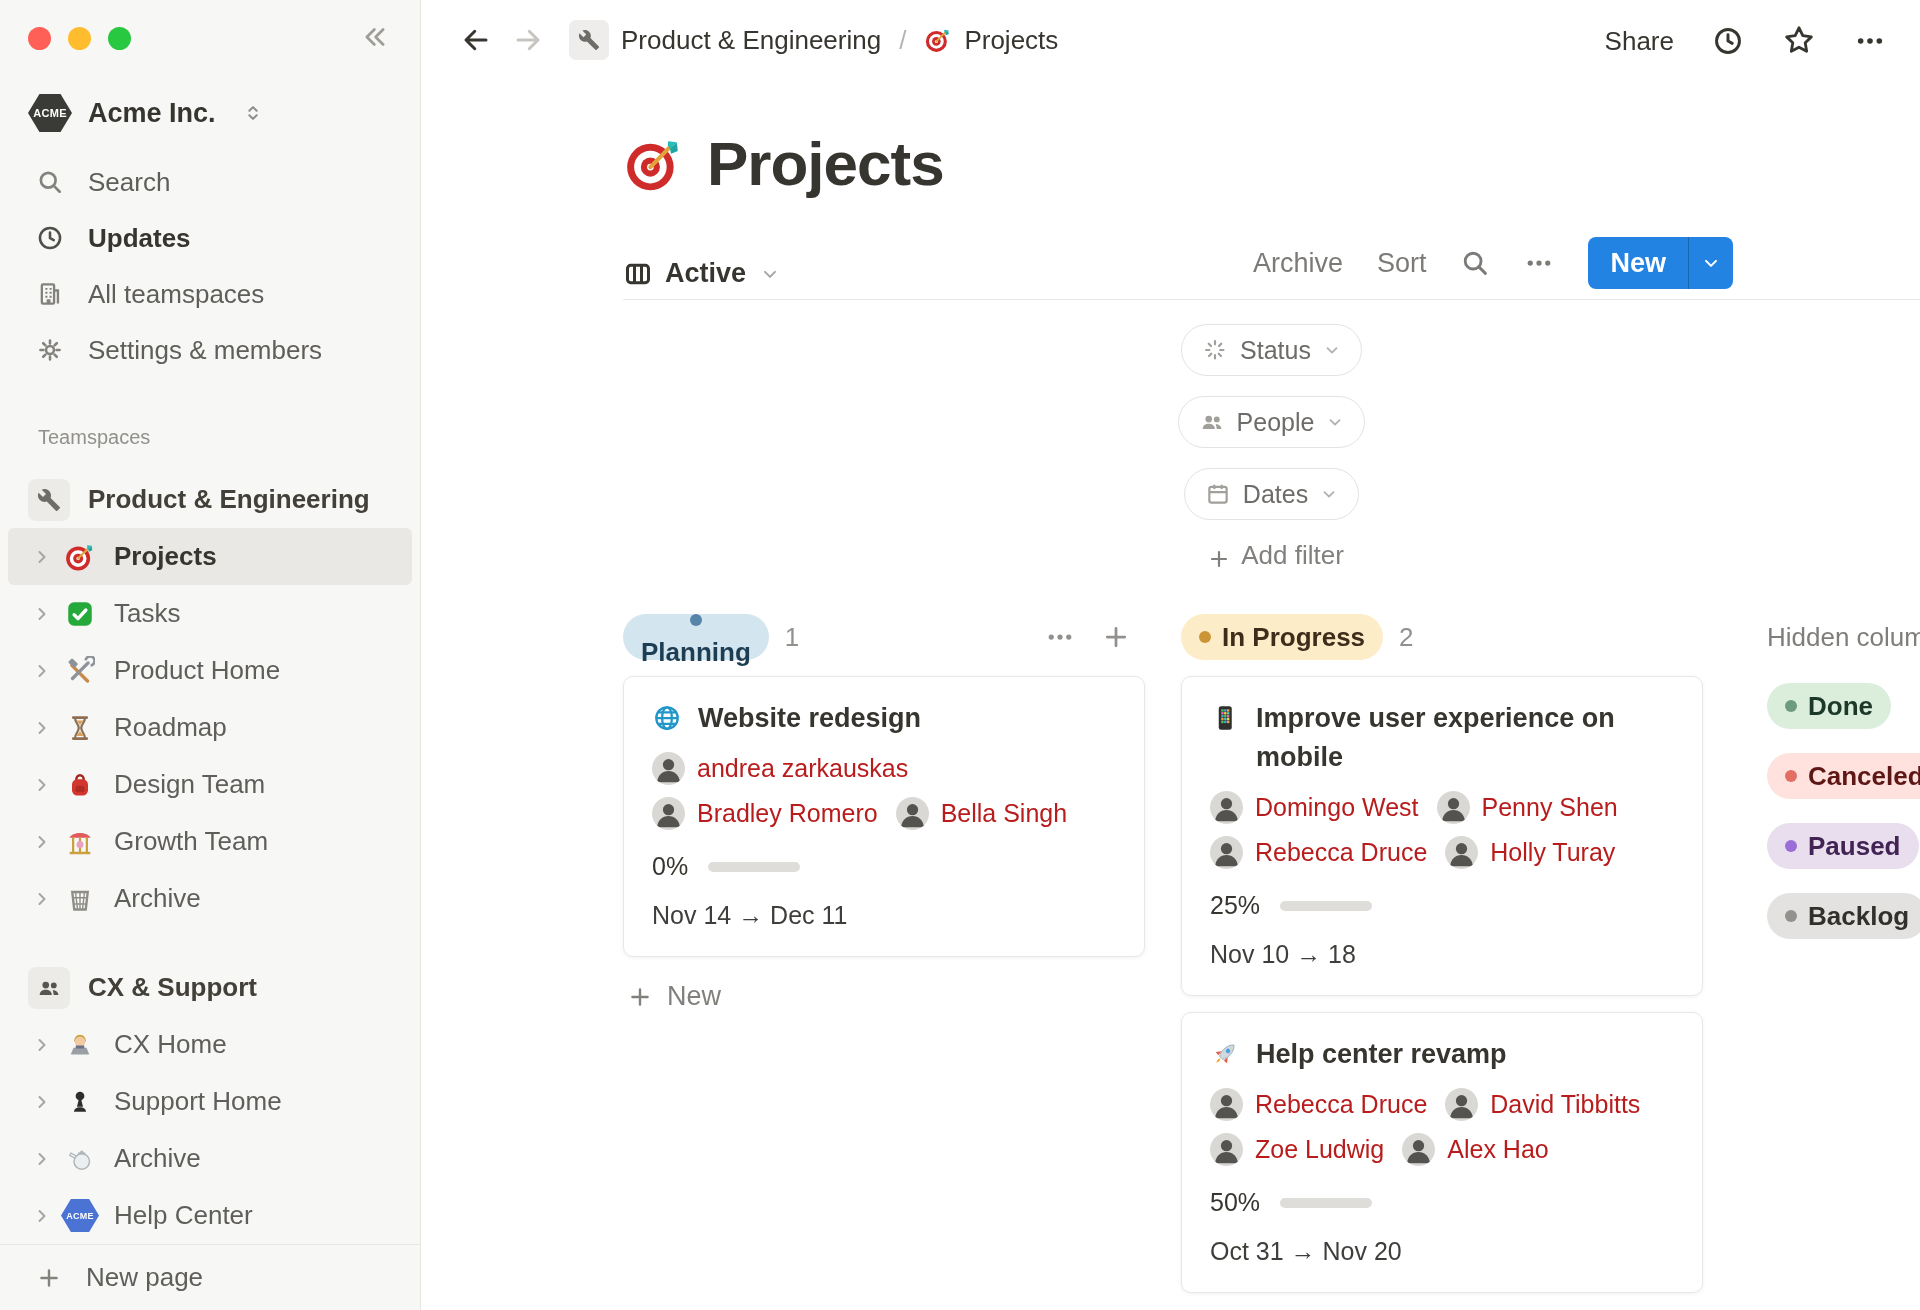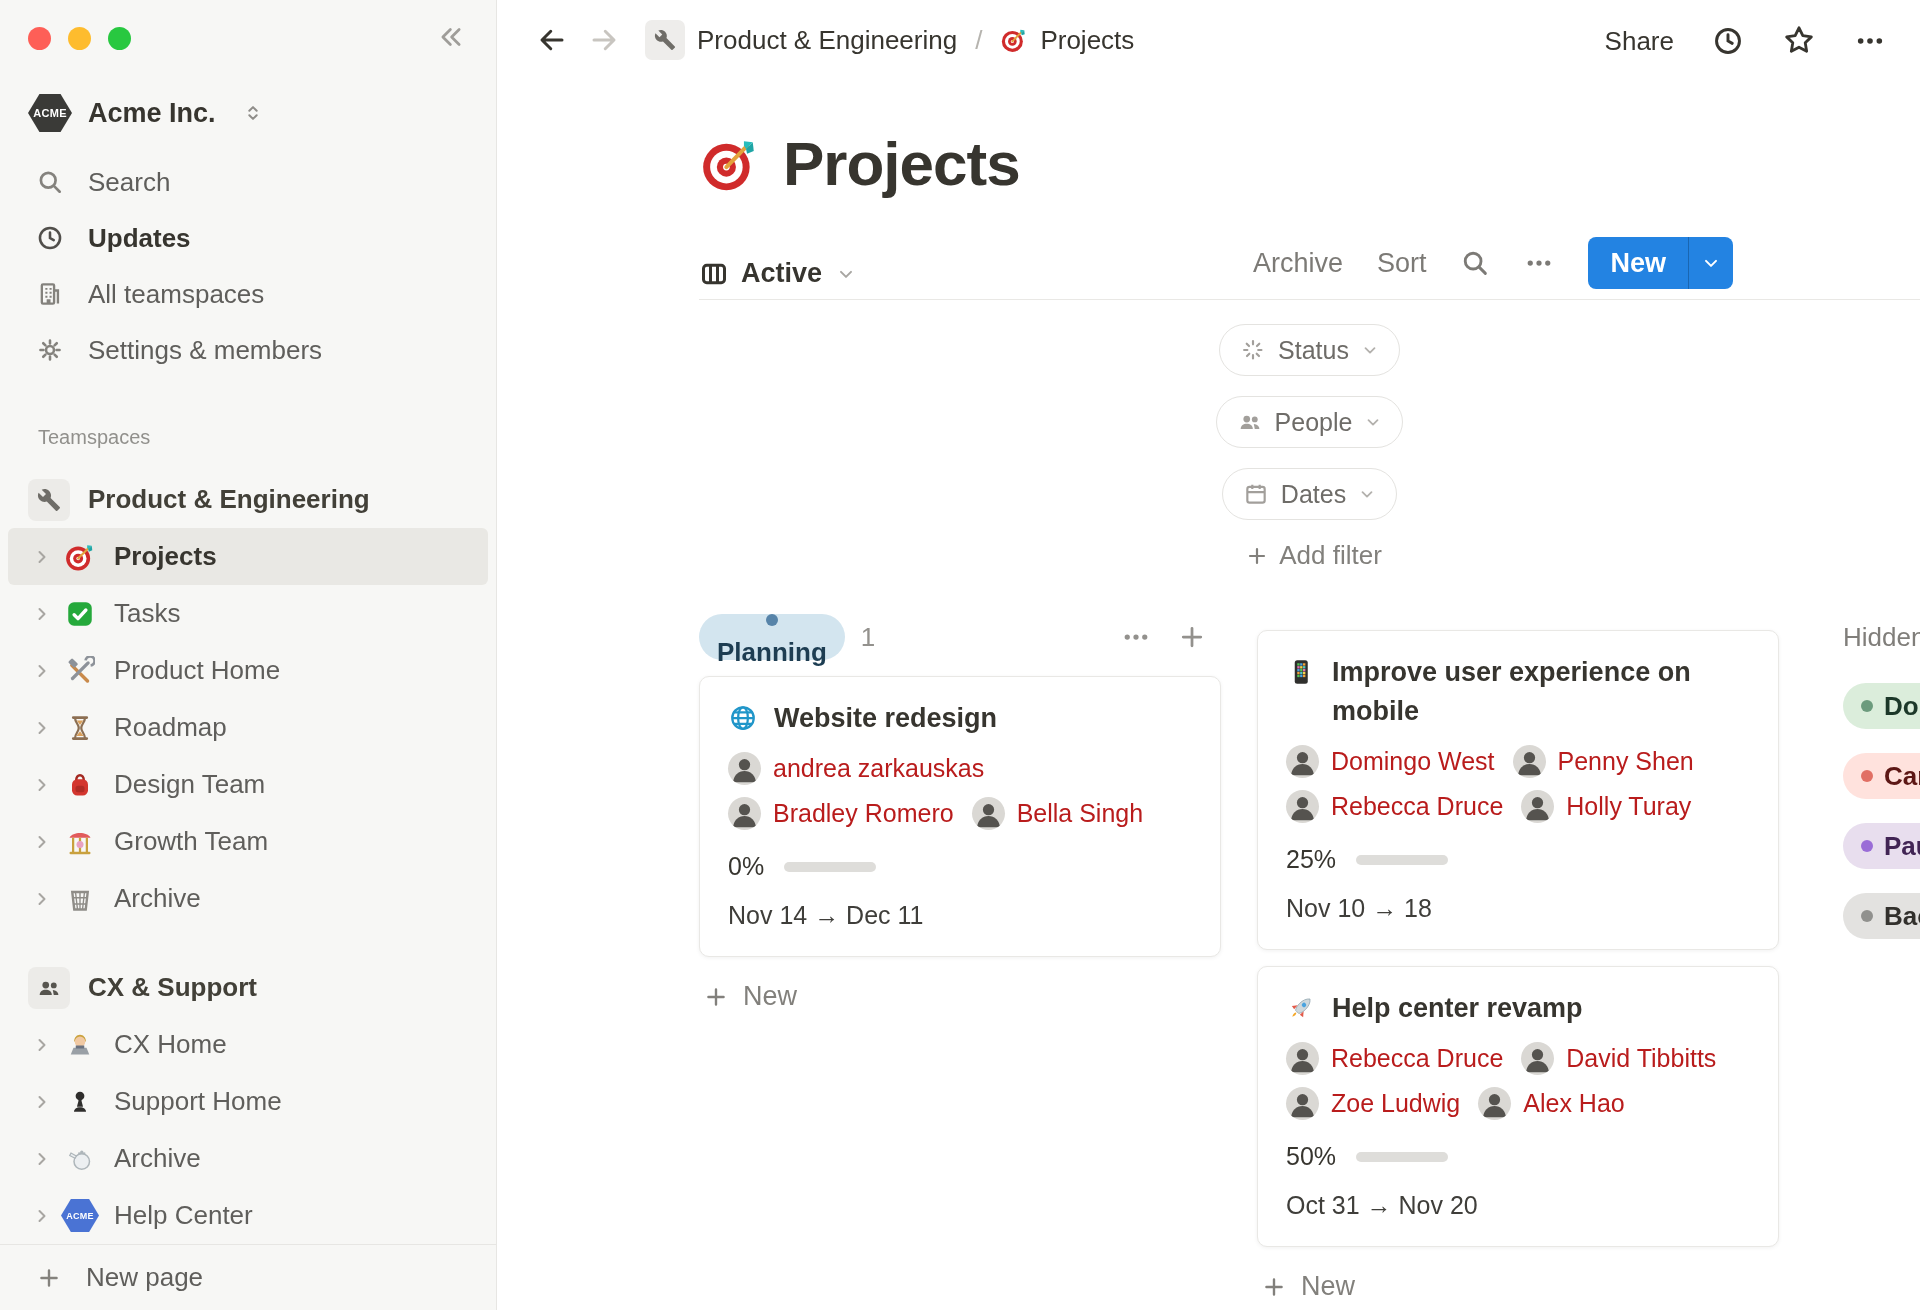--- a/index.html
+++ b/index.html
@@ -1,21 +1,21 @@
 <!DOCTYPE html>
 <html><head>
 <meta charset="utf-8">
 <style>
   * { margin:0; padding:0; box-sizing:border-box; }
   html,body { width:1920px; height:1310px; overflow:hidden; }
   body { font-family:"Liberation Sans", sans-serif; background:#fff; color:#37352f; display:flex; }
   svg { display:block; }
 
   
-  .sidebar { width:497px; flex:0 0 auto; background:#f7f7f5; border-right:1px solid #e7e6e3; display:flex; flex-direction:column; position:relative; height:1310px; }
+  .sidebar { width:421px; flex:0 0 auto; background:#f7f7f5; border-right:1px solid #e7e6e3; display:flex; flex-direction:column; position:relative; height:1310px; }
   .traffic { display:flex; gap:17px; padding:27px 0 0 28px; }
   .light { width:23px; height:23px; border-radius:50%; }
   .light.red{background:#fe5f57;} .light.yellow{background:#febc2e;} .light.green{background:#28c840;}
   .collapse { position:absolute; top:22px; right:30px; color:#9f9d99; cursor:pointer; }
   .workspace { display:flex; align-items:center; gap:16px; margin:44px 0 0 28px; height:38px; }
   .hexlogo { width:44px; height:38px; background:#3a3a37; clip-path:polygon(26% 0,74% 0,100% 50%,74% 100%,26% 100%,0 50%); color:#fff; font-size:11px; font-weight:bold; letter-spacing:.3px; display:flex; align-items:center; justify-content:center; flex:0 0 auto; }
   .hexlogo.blue { background:#4a73d4; width:38px; height:33px; font-size:9px; }
   .ws-name { font-size:27px; font-weight:600; color:#37352f; }
   .ws-switch { color:#8f8d89; margin-left:10px; }
   .nav { margin-top:22px; }
@@ -59,21 +59,21 @@
   .new-btn { display:flex; align-items:stretch; height:52px; border-radius:8px; overflow:hidden; background:#2383e2; color:#fff; cursor:pointer; }
   .new-main { display:flex; align-items:center; padding:0 22px; font-size:27px; font-weight:600; }
   .new-split { width:1px; background:rgba(10,50,90,.35); }
   .new-caret { width:44px; display:flex; align-items:center; justify-content:center; }
   .tool-divider { border-bottom:1px solid #e9e8e5; margin-top:10px; }
 
   .chips-row { margin-top:24px; display:flex; align-items:center; gap:20px;flex-direction:column; }
   .fchip { height:52px; border:1px solid #e4e3e0; border-radius:26px; background:#fff; display:flex; align-items:center; gap:12px; padding:0 20px; font-size:25px; color:#6e6c68; cursor:pointer; }
   .fchip .fic { color:#a29f9b; }
   .fchip .fchev { color:#b3b1ad; }
-  .add-filter { display:flex; align-items:center; gap:10px; font-size:26px; color:#82807c; margin-left:8px; cursor:pointer; }
+  .add-filter { display:flex; align-items:flex-end; gap:10px; font-size:26px; color:#82807c; margin-left:8px; cursor:pointer; }
 
   .board { margin-top:43px; display:flex; align-items:flex-start; gap:36px; }
   .col { width:522px; flex:0 0 auto; }
   .col-head { height:46px; display:flex; align-items:center; }
   .pill { height:46px; border-radius:23px; padding:0 18px; display:flex; align-items:center; gap:11px; font-size:26px; font-weight:600; white-space:nowrap; cursor:pointer; }
   .dot { width:12px; height:12px; border-radius:50%; flex:0 0 auto; }
   .pill-blue { background:#d3e5ef; color:#1d3d52;flex-direction:column; } .pill-blue .dot{ background:#5784a9; }
   .pill-yellow { background:#fdecc8; color:#402c1b; } .pill-yellow .dot{ background:#cb9537; }
   .pill-green { background:#dbeddb; color:#1c3829; } .pill-green .dot{ background:#6c9b7d; }
   .pill-red { background:#ffe2dd; color:#5d1715; } .pill-red .dot{ background:#e16f64; }
@@ -719,20 +719,27 @@
           <span>
               <svg width="26" height="26">
                 <use href="#i-plus"></use>
               </svg>
             </span>
           <span>New</span>
         </div>
       </div>
 
       <div class="col">
+        <div class="col-head">
+          <div class="pill pill-yellow">
+            <span class="dot"></span>
+            <span>In Progress</span>
+          </div>
+          <span class="col-count">2</span>
+        </div>
 
         <div class="card">
           <div class="card-title">
             <span class="cic">
                 <svg width="30" height="30">
                   <use href="#i-mobile"></use>
                 </svg>
               </span>
             <span>Improve user experience on mobile</span>
           </div>

